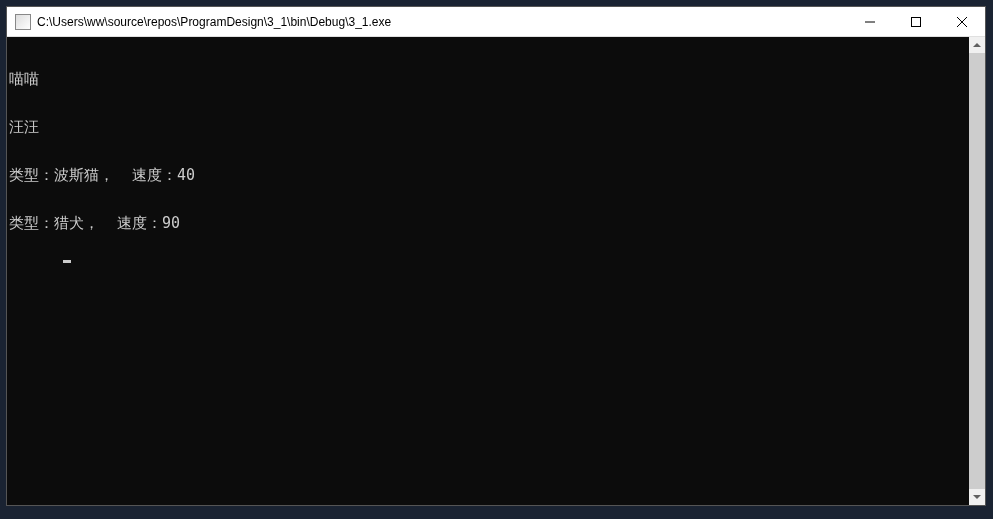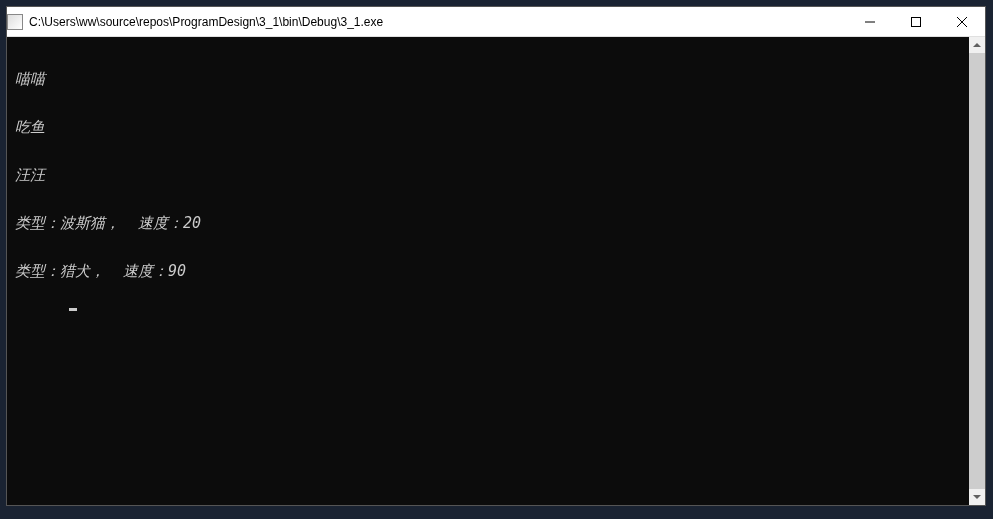--- a/index.html
+++ b/index.html
@@ -20,21 +20,21 @@
       background: #ffffff;
       border: 1px solid #555;
       display: flex;
       flex-direction: column;
     }
     .titlebar {
       height: 30px;
       background: #ffffff;
       display: flex;
       align-items: center;
-      padding-left: 0;
+      padding-left: 8px;
       border-bottom: 1px solid #e0e0e0;
     }
     .titlebar-icon {
       width: 16px;
       height: 16px;
       margin-right: 6px;
       border: 1px solid #888;
       background: linear-gradient(135deg, #ddd, #fff);
     }
     .titlebar-text {
@@ -63,24 +63,23 @@
       background: #0c0c0c;
       position: relative;
     }
     .console {
       flex: 1;
       background: #0c0c0c;
       color: #cccccc;
       font-family: "NSimSun", "SimSun", "Consolas", monospace;
       font-size: 15px;
       line-height: 16px;
-      padding: 2px 0 0 8px;
+      padding: 2px 0 0 2px;
       white-space: pre;
       overflow: hidden;
-      font-style: italic;
     }
     .console-line { display: block; }
     .cursor {
       display: inline-block;
       width: 8px;
       height: 3px;
       background: #cccccc;
       vertical-align: bottom;
       margin-top: 2px;
     }
@@ -132,23 +131,22 @@
         <svg width="10" height="10" viewBox="0 0 10 10">
             <line x1="0" y1="0" x2="10" y2="10" stroke="#000" stroke-width="1"></line>
             <line x1="10" y1="0" x2="0" y2="10" stroke="#000" stroke-width="1"></line>
           </svg>
       </div>
     </div>
   </div>
   <div class="client-area">
     <div class="console">
       <span class="console-line">喵喵</span>
-      <span class="console-line">吃鱼</span>
       <span class="console-line">汪汪</span>
-      <span class="console-line">类型：波斯猫，  速度：20</span>
+      <span class="console-line">类型：波斯猫，  速度：40</span>
       <span class="console-line">类型：猎犬，  速度：90</span>
       <span class="cursor"></span>
     </div>
     <div class="scrollbar">
       <div class="scroll-arrow up">
         <svg width="8" height="4" viewBox="0 0 8 4">
             <polygon points="4,0 8,4 0,4" fill="#606060"></polygon>
           </svg>
       </div>
       <div class="scroll-thumb"></div>

